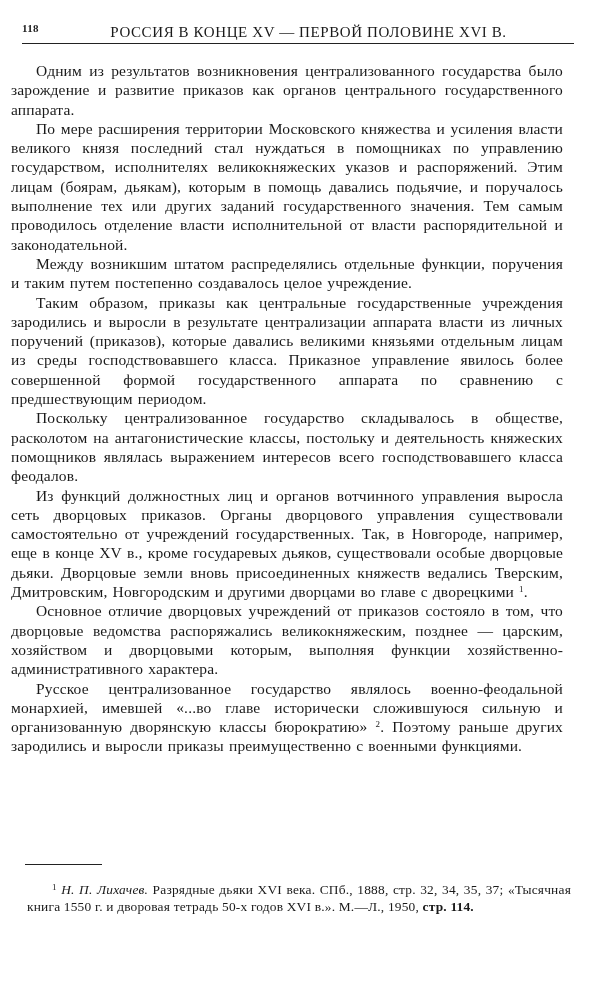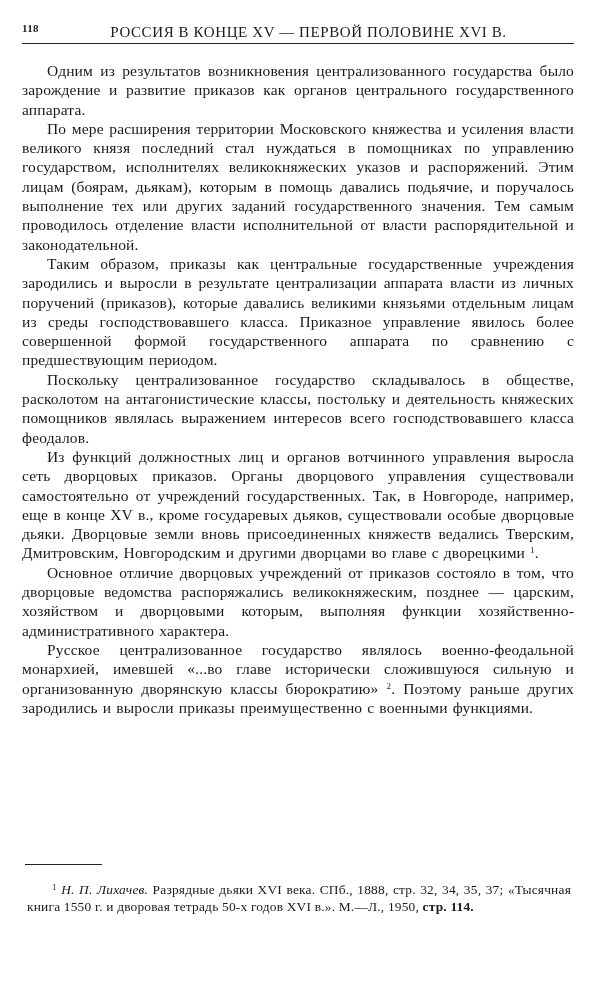--- a/index.html
+++ b/index.html
@@ -2,41 +2,42 @@
 <html><head>
 <meta charset="utf-8">
 <style>
   html, body { margin:0; padding:0; background:#ffffff; }
   body { width:600px; height:986px; position:relative; overflow:hidden;
          font-family:"Liberation Serif", "DejaVu Serif", serif; color:#1a1a1a; }
   .header { position:absolute; left:22px; top:22px; width:553px; height:20px; }
   .page-number { position:absolute; left:0; top:0; font-size:11px; font-weight:bold; letter-spacing:0.3px; }
   .running-title { position:absolute; left:0; right:0; top:2px; text-align:center; font-size:15px; letter-spacing:0.6px; padding-left:20px; }
   .header-rule { position:absolute; left:22px; top:43px; width:552px; height:0; border-top:1.5px solid #222; }
-  .body-text { position:absolute; left:22px; top:61px; width:552px; }
+  .body-text { position:absolute; left:11px; top:61px; width:552px; }
   .para { margin:0; font-size:15.5px; line-height:19.3px; text-align:justify; text-indent:25px; letter-spacing:0.15px; word-spacing:1px; }
   .footnote-rule { position:absolute; left:25px; top:864px; width:77px; border-top:1px solid #222; }
   .footnotes { position:absolute; left:23px; top:877px; width:552px; }
   .fn { margin:4px; font-size:13.4px; line-height:17px; text-align:justify; text-indent:25px; letter-spacing:0.2px; }
   .fn sup, .para sup { font-size:9px; vertical-align:top; position:relative; top:-2px; }
   .fn .author { font-style:italic; }
   .fn .bold { font-weight:bold; }
 </style>
 </head>
 <body>
 
 <div class="header">
   <span class="page-number">118</span>
   <span class="running-title">РОССИЯ В КОНЦЕ XV — ПЕРВОЙ ПОЛОВИНЕ XVI В.</span>
 </div>
 <div class="header-rule"></div>
 
 <div class="body-text">
   <p class="para">Одним из результатов возникновения централизованного государства было зарождение и развитие приказов как органов центрального государственного аппарата.</p>
   <p class="para">По мере расширения территории Московского княжества и усиления власти великого князя последний стал нуждаться в помощниках по управлению государством, исполнителях великокняжеских указов и распоряжений. Этим лицам (боярам, дьякам), которым в помощь давались подьячие, и поручалось выполнение тех или других заданий государственного значения. Тем самым проводилось отделение власти исполнительной от власти распорядительной и законодательной.</p>
+  <p class="para">Между возникшим штатом распределялись отдельные функции, поручения и таким путем постепенно создавалось целое учреждение.</p>
   <p class="para">Таким образом, приказы как центральные государственные учреждения зародились и выросли в результате централизации аппарата власти из личных поручений (приказов), которые давались великими князьями отдельным лицам из среды господствовавшего класса. Приказное управление явилось более совершенной формой государственного аппарата по сравнению с предшествующим периодом.</p>
   <p class="para">Поскольку централизованное государство складывалось в обществе, расколотом на антагонистические классы, постольку и деятельность княжеских помощников являлась выражением интересов всего господствовавшего класса феодалов.</p>
   <p class="para"><span>Из функций должностных лиц и органов вотчинного управления выросла сеть дворцовых приказов. Органы дворцового управления существовали самостоятельно от учреждений государственных. Так, в Новгороде, например, еще в конце XV в., кроме государевых дьяков, существовали особые дворцовые дьяки. Дворцовые земли вновь присоединенных княжеств ведались Тверским, Дмитровским, Новгородским и другими дворцами во главе с дворецкими</span> <sup>1</sup><span>.</span></p>
   <p class="para">Основное отличие дворцовых учреждений от приказов состояло в том, что дворцовые ведомства распоряжались великокняжеским, позднее — царским, хозяйством и дворцовыми которым, выполняя функции хозяйственно-административного характера.</p>
   <p class="para"><span>Русское централизованное государство являлось военно-феодальной монархией, имевшей «...во главе исторически сложившуюся сильную и организованную дворянскую классы бюрократию»</span> <sup>2</sup><span>. Поэтому раньше других зародились и выросли приказы преимущественно с военными функциями.</span></p>
 </div>
 
 <div class="footnote-rule"></div>
 
 <div class="footnotes">

